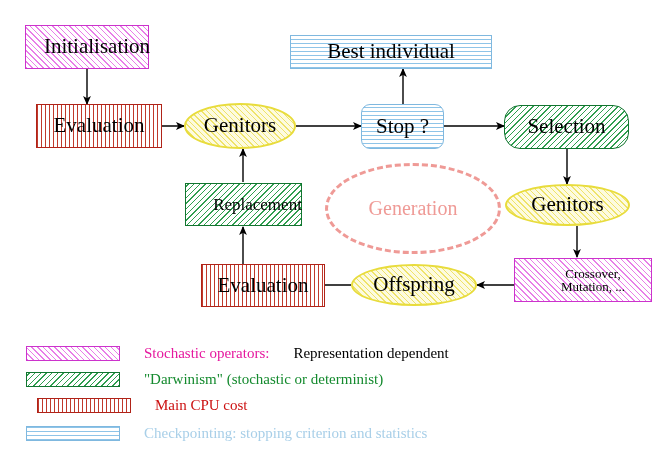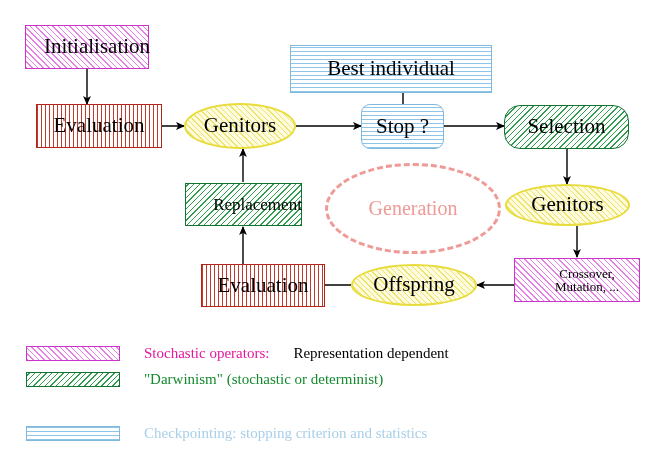--- a/index.html
+++ b/index.html
@@ -156,47 +156,51 @@
   </svg>
 
   <div class="node fill-magenta t-big" style="left:25px; top:25px; width:124px; height:44px;">Initialisation</div>
 
   <div class="node fill-red t-big" style="left:25px; top:104px; width:126px; height:44px;">Evaluation</div>
 
   <div class="node fill-yellow ellipse t-big" style="left:184px; top:103px; width:112px; height:46px;">Genitors</div>
 
   <div class="node fill-blue rounded t-big" style="left:361px; top:104px; width:83px; height:45px;">Stop ?</div>
 
-  <div class="node fill-blue t-big" style="left:290px; top:45px; width:202px; height:48px;font-family:Liberation Serif, serif;">Best individual</div>
+  <div class="node fill-blue t-big" style="left:290px; top:35px; width:202px; height:34px;font-family:Liberation Serif, serif;">Best individual</div>
 
   <div class="node fill-green t-big" style="left:504px; top:105px; width:125px; height:44px;border-radius:16px;">Selection</div>
 
   <div class="node fill-green t-mid" style="left:185px; top:183px; width:117px; height:43px;padding-left:28px;">Replacement</div>
 
   <div class="node fill-yellow ellipse t-big" style="left:505px; top:184px; width:125px; height:42px;">Genitors</div>
 
   <div class="generation" style="left:325px; top:163px; width:176px; height:91px;">Generation</div>
 
   <div class="node fill-red t-big" style="left:190px; top:264px; width:124px; height:43px;">Evaluation</div>
 
   <div class="node fill-yellow ellipse t-big" style="left:351px; top:264px; width:126px; height:42px;">Offspring</div>
 
-  <div class="node fill-magenta t-small" style="left:514px; top:258px; width:126px; height:44px;">Crossover,
+  <div class="node fill-magenta t-small" style="left:514px; top:258px; width:138px; height:44px;">Crossover,
 Mutation, ...</div>
 
   <div class="legend-row" style="top:345px;">
     <div class="swatch fill-magenta"></div>
     <div class="legend-text lt-magenta">Stochastic operators:</div>
     <div class="legend-text lt-gold">Representation dependent</div>
   </div>
 
   <div class="legend-row" style="top:371px;">
     <div class="swatch fill-green"></div>
     <div class="legend-text lt-green">"Darwinism" (stochastic or determinist)</div>
   </div>
 
+  <div class="legend-row" style="top:397px;">
+    <div class="swatch fill-red"></div>
+    <div class="legend-text lt-red">Main CPU cost</div>
+  </div>
 
   <div class="legend-row" style="top:425px;">
     <div class="swatch fill-blue"></div>
     <div class="legend-text lt-blue">Checkpointing: stopping criterion and statistics</div>
   </div>
 
 </div>
 
 </body></html>

